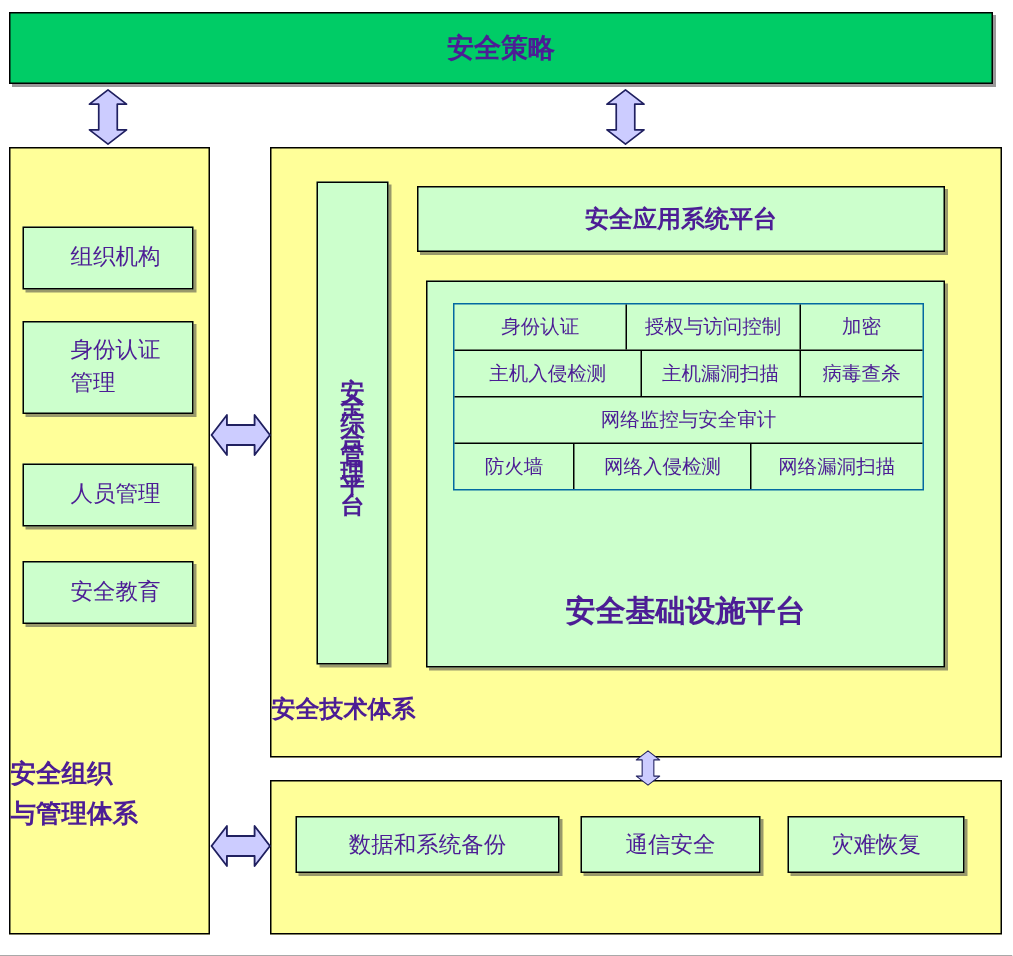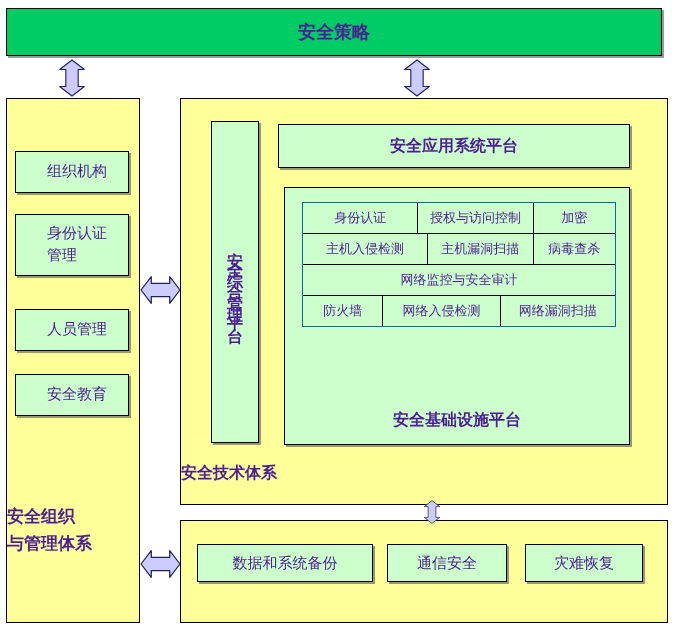--- a/index.html
+++ b/index.html
@@ -19,21 +19,21 @@
   .left-item{left:8px;width:114px;font-size:15px;white-space:pre-line;line-height:1.45;}
   .panel-title{position:absolute;left:0;right:0;text-align:left;font-weight:bold;white-space:pre-line;}
   .vtext{writing-mode:vertical-rl;text-orientation:upright;letter-spacing:11px;
          font-weight:bold;font-size:16px;line-height:1;}
   .grid{position:absolute;left:17px;top:14px;width:312px;border:1px solid #0369a1;box-sizing:content-box;}
   .grid-row{display:flex;height:30px;border-bottom:1px solid #000;}
   .grid-row:last-child{border-bottom:none;}
   .grid-cell{display:flex;align-items:center;justify-content:center;font-size:13px;
              border-right:1px solid #000;box-sizing:border-box;min-width:0;}
   .grid-cell:last-child{border-right:none;}
-  .infra-title{position:absolute;left:0;right:0;top:222px;text-align:center;font-weight:bold;font-size:16px;}
+  .infra-title{position:absolute;left:0;right:0;top:206px;text-align:center;font-weight:bold;font-size:20px;}
   .ops-item{font-size:15px;}
   .arrow{position:absolute;z-index:5;}
   .arrow svg{display:block;width:100%;height:100%;}
   .arrow polygon{fill:var(--arrow_fill,#CCCCFF);stroke:var(--arrow_stroke,#202060);
                  stroke-width:1.2;stroke-linejoin:round;}
 </style>
 </head>
 <body>
 
 <div id="canvas">

